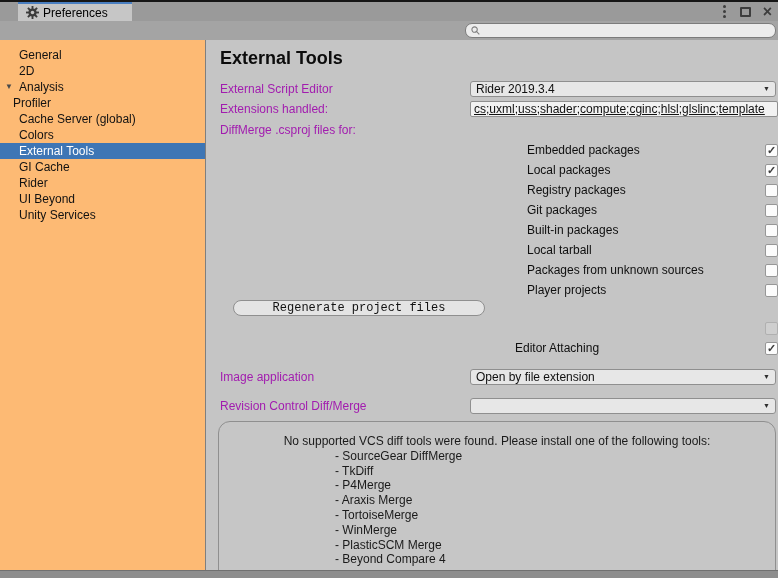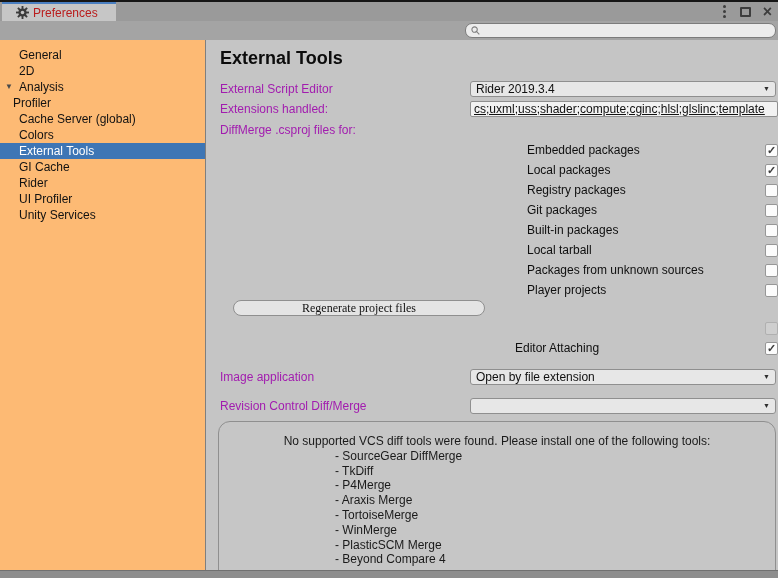--- a/index.html
+++ b/index.html
@@ -13,24 +13,24 @@
   }
   .window { width:778px; height:578px; display:flex; flex-direction:column; background:#c5c5c5; }
 
   
   .titlebar {
     height:21px; flex:0 0 21px; background:#9a9a9a;
     border-top:2px solid #161616;
     position:relative; display:flex; align-items:stretch;
   }
   .tab {
-    margin-left:2px; width:114px; background:#c6c6c6;
+    margin-left:18px; width:114px; background:#c6c6c6;
     border-top:2px solid #4a7fc1;
-    display:flex; align-items:center; gap:4px; padding-left:14px;
-    color:#b91c1c; cursor:default;
+    display:flex; align-items:center; gap:4px; padding-left:8px;
+    color:#000000; cursor:default;
   }
   .tab-label { font-size:12px; }
   .gear-svg { width:13px; height:13px; display:block; }
   .win-controls {
     position:absolute; right:6px; top:0; height:19px;
     display:flex; align-items:center; gap:12px;
   }
   .kebab { display:flex; flex-direction:column; gap:2px; padding:2px; cursor:pointer; }
   .kebab i { width:3px; height:3px; border-radius:50%; background:#3d3d3d; display:block; }
   .maxbox { width:11px; height:10px; border:2px solid #3d3d3d; border-radius:1px; cursor:pointer; }
@@ -92,21 +92,21 @@
     display:flex; align-items:center; justify-content:center; cursor:pointer;
   }
   .checkbox .mark { font-size:11px; font-weight:bold; color:#3e3e3e; line-height:11px; }
   .checkbox.disabled { background:#cfcfcf; border-color:#b0b0b0; cursor:default; }
   .cbrow.disabled .lbl { color:#8e8e8e; }
 
   .btnrow { height:16px; display:flex; align-items:center; }
   .push-button {
     margin-left:13px; width:252px; height:16px;
     background:#e4e4e4; border:1px solid #8f8f8f; border-radius:8px;
-    font-family:Liberation Serif, serif; font-size:12px; color:#111;
+    font-family:Liberation Mono, monospace; font-size:12px; color:#111;
     text-align:center; line-height:14px; cursor:pointer;
   }
 
   .helpbox {
     margin:7px 3px 0 -2px; width:558px; height:178px;
     background:#c6c6c6; border:1px solid #8f8f8f; border-radius:12px;
     padding-top:12px; font-size:12px; color:#1a1a1a; line-height:14.8px;
     overflow:hidden;
   }
   .helpbox .intro { text-align:center; }
@@ -170,21 +170,21 @@
       <div class="side-item">
         <span class="foldout">▼</span>
         <span>Analysis</span>
       </div>
       <div class="side-item indent">Profiler</div>
       <div class="side-item">Cache Server (global)</div>
       <div class="side-item">Colors</div>
       <div class="side-item selected">External Tools</div>
       <div class="side-item">GI Cache</div>
       <div class="side-item">Rider</div>
-      <div class="side-item">UI Profiler</div>
+      <div class="side-item">UI Beyond</div>
       <div class="side-item">Unity Services</div>
     </div>
 
     <div class="main">
       <div class="page-title">External Tools</div>
 
       <div class="row">
         <span class="lbl">External Script Editor</span>
         <div class="ctrl dropdown">
           <span class="val">Rider 2019.3.4</span>

